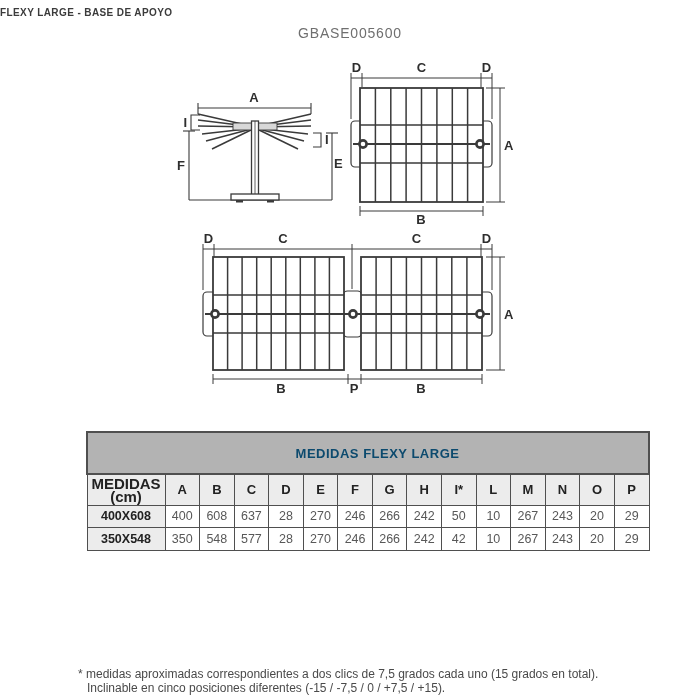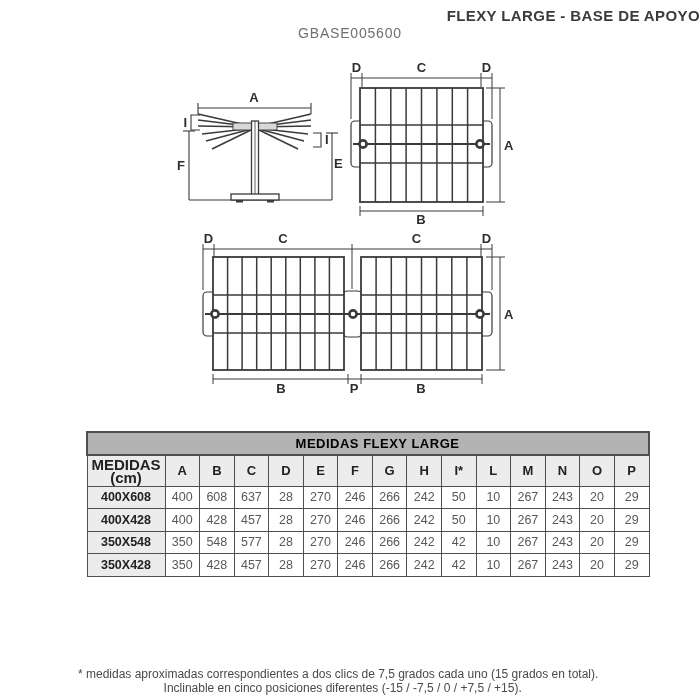--- a/index.html
+++ b/index.html
@@ -1,39 +1,39 @@
 <!DOCTYPE html>
 <html><head>
 <meta charset="utf-8">
 <style>
   * { margin:0; padding:0; box-sizing:border-box; }
   html,body { background:#ffffff; }
   body { width:700px; height:700px; font-family:"Liberation Sans", sans-serif; }
   .page { position:relative; width:700px; height:700px; background:#ffffff; overflow:hidden; }
 
-  .title { position:absolute; top:7px; left:0; width:100%; text-align:right;
-           font-size:15px; font-weight:bold; color:#3b3b3b; letter-spacing:.4px; }
+  .title { position:absolute; top:7px; left:0; width:100%; text-align:left;
+           font-size:10px; font-weight:bold; color:#3b3b3b; letter-spacing:.4px; }
   .subtitle { position:absolute; top:25px; left:0; width:100%; text-align:center;
               font-size:14px; color:#6f6f6f; letter-spacing:.8px; }
 
   svg.diagram { position:absolute; top:0; left:0; }
   .dim { font-size:13px; font-weight:bold; fill:#2e2e2e; font-family:"Liberation Sans", sans-serif; }
 
   table.measures { position:absolute; top:431px; left:86px; width:564px;
                    border-collapse:collapse; table-layout:fixed; }
   table.measures th, table.measures td { border:1.5px solid #4f4f4f; text-align:center; vertical-align:middle; }
-  .band  { background:#b3b3b3; font-size:13px; font-weight:bold; color:#000000;
-           height:23px; letter-spacing:.5px; border:2px solid #4f4f4f !important;padding-left:19px; }
+  .band  { background:#b3b3b3; font-size:13px; font-weight:bold; color:#0c4a6e;
+           height:42px; letter-spacing:.5px; border:2px solid #4f4f4f !important;padding-left:19px; }
   .col-h { background:#ececec; font-size:13px; font-weight:bold; color:#222222; height:31px; }
   .col-h.first { font-size:15px; line-height:13px; }
   tbody th.row-h { background:#ececec; font-size:12.5px; font-weight:bold; color:#222222; height:22.5px;margin-top:18px; }
   tbody td { background:#ffffff; font-size:12.5px; color:#585858; height:22.5px; }
 
   .footnote { position:absolute; top:668px; left:78px; font-size:12px; color:#4a4a4a; line-height:13.5px; }
-  .footnote .l2 { margin-left:9px;text-align:center; }
+  .footnote .l2 { margin-left:9px; }
 </style>
 </head>
 <body>
 
 <div class="page">
 
   <div class="title">FLEXY LARGE - BASE DE APOYO</div>
   <div class="subtitle">GBASE005600</div>
 
   <svg class="diagram" width="700" height="420" viewBox="0 0 700 420">
@@ -243,37 +243,20 @@
           <th class="col-h">P</th>
         </tr>
     </thead>
     <tbody>
 
     <tr>
           <th class="row-h">400X608</th>
           <td>400</td>
           <td>608</td>
           <td>637</td>
-          <td>28</td>
-          <td>270</td>
-          <td>246</td>
-          <td>266</td>
-          <td>242</td>
-          <td>50</td>
-          <td>10</td>
-          <td>267</td>
-          <td>243</td>
-          <td>20</td>
-          <td>29</td>
-        </tr>
-        <tr>
-          <th class="row-h">400X428</th>
-          <td>400</td>
-          <td>428</td>
-          <td>457</td>
           <td>28</td>
           <td>270</td>
           <td>246</td>
           <td>266</td>
           <td>242</td>
           <td>50</td>
           <td>10</td>
           <td>267</td>
           <td>243</td>
           <td>20</td>
@@ -289,37 +272,20 @@
           <td>246</td>
           <td>266</td>
           <td>242</td>
           <td>42</td>
           <td>10</td>
           <td>267</td>
           <td>243</td>
           <td>20</td>
           <td>29</td>
         </tr>
-        <tr>
-          <th class="row-h">350X428</th>
-          <td>350</td>
-          <td>428</td>
-          <td>457</td>
-          <td>28</td>
-          <td>270</td>
-          <td>246</td>
-          <td>266</td>
-          <td>242</td>
-          <td>42</td>
-          <td>10</td>
-          <td>267</td>
-          <td>243</td>
-          <td>20</td>
-          <td>29</td>
-        </tr>
       </tbody>
   </table>
 
   <div class="footnote">
     <div class="l1">* medidas aproximadas correspondientes a dos clics de 7,5 grados cada uno (15 grados en total).</div>
     <div class="l2">Inclinable en cinco posiciones diferentes (-15 / -7,5 / 0 / +7,5 / +15).</div>
   </div>
 
 </div>
 

